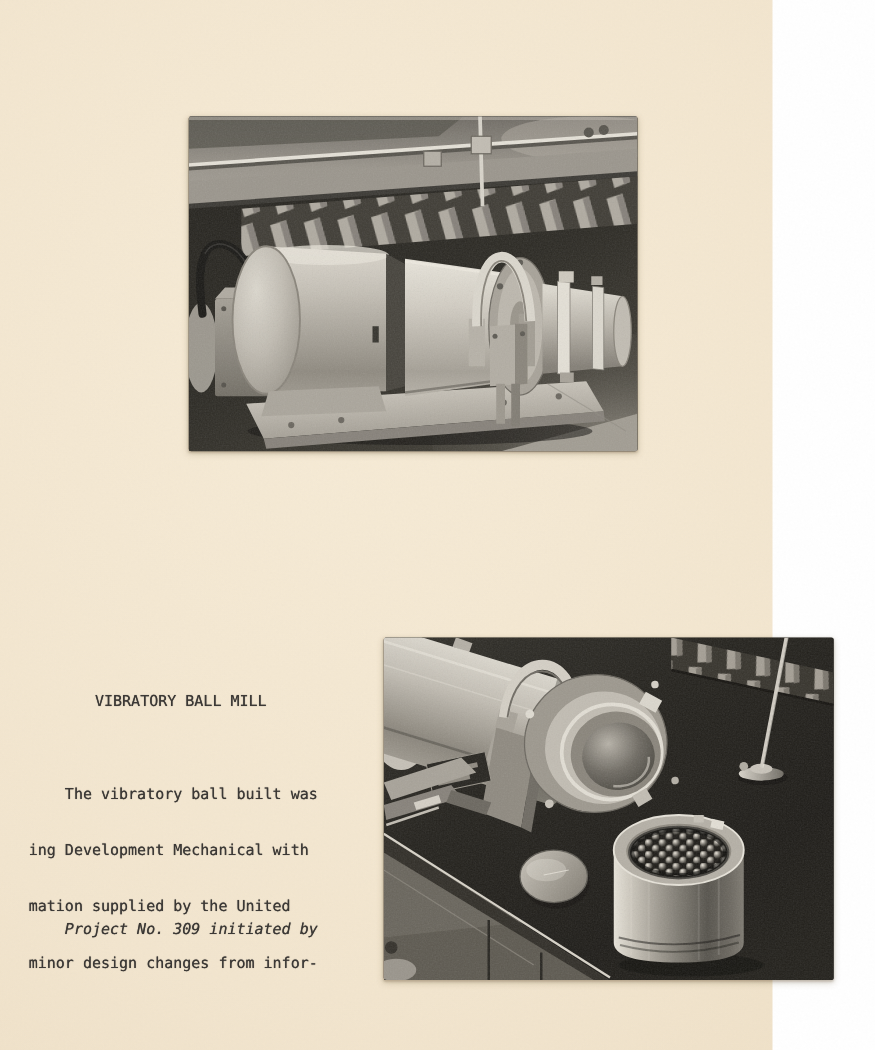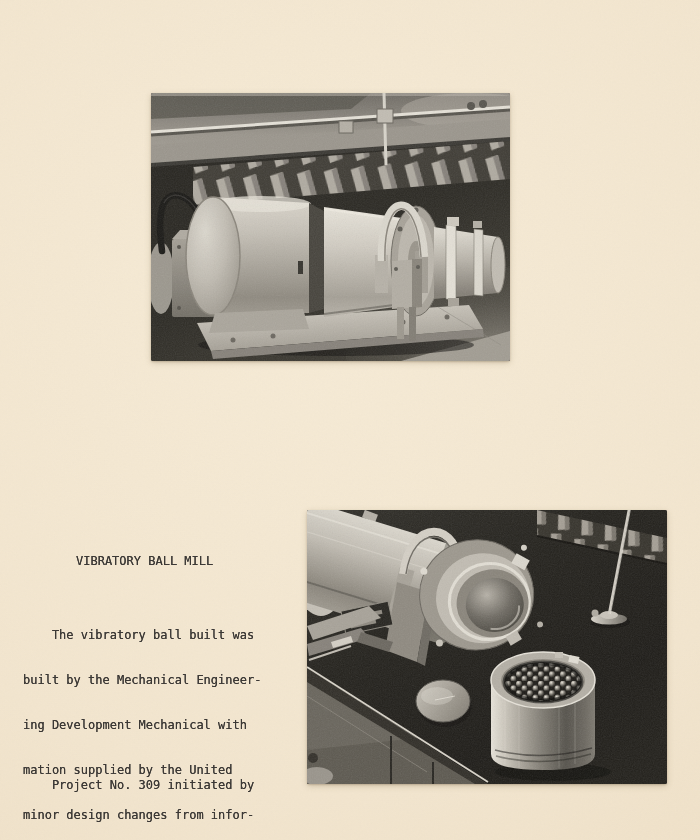--- a/index.html
+++ b/index.html
@@ -1,21 +1,21 @@
 <!DOCTYPE html>
 <html><head>
 <meta charset="utf-8">
 <style>
   html,body{margin:0;padding:0;}
   body{
     width:700px;height:840px;overflow:hidden;
     font-family:"DejaVu Sans Mono", monospace;
   }
   .page{
-    position:relative;width:700px;height:840px;
+    position:relative;width:618px;height:840px;
     background:
       radial-gradient(140% 115% at 45% 35%, #f6ebd6 0%, #f2e5ce 52%, #eddec4 85%, #e8d6b8 100%);
   }
   .photo{
     position:absolute;margin:0;padding:0;overflow:hidden;border-radius:2px;
     box-shadow:0 1px 2px rgba(100,80,50,.28), 0 2px 6px rgba(100,80,50,.22);
     background:#2a2924;
   }
   .photo svg{display:block;}
   .photo-top{left:151px;top:93px;width:359px;height:268px;}
@@ -25,21 +25,21 @@
     font-size:12px;font-weight:normal;line-height:14px;letter-spacing:0px;
     color:#3a3734;white-space:pre;
     text-shadow:0 0 0.6px rgba(58,55,52,.95);
   }
   .para{
     position:absolute;left:23px;margin:0;
     font-size:12px;line-height:15px;color:#3a3734;white-space:pre;
     text-shadow:0 0 0.6px rgba(58,55,52,.95);
   }
   .para-1{top:598px;}
-  .para-2{top:748px;}
+  .para-2{top:706px;font-style:italic;}
   .paper-grain{
     position:absolute;left:0;top:0;width:700px;height:840px;
     pointer-events:none;opacity:.5;
   }
 </style>
 </head>
 <body>
 
 <div class="page">
 
@@ -202,21 +202,20 @@
       <line x1="287" y1="214" x2="350" y2="252" stroke="#8f8b82" stroke-width="1" opacity=".55"></line>
 
       <rect width="359" height="268" filter="url(#p1grain)" opacity=".12"></rect>
     </svg>
   </figure>
 
   <h1 class="heading">VIBRATORY BALL MILL</h1>
 
   <div class="para para-1">
     <div>    The vibratory ball built was</div>
-    <div>built by the Mechanical Engineer-</div>
     <div>ing Development Mechanical with</div>
     <div>mation supplied by the United</div>
     <div>minor design changes from infor-</div>
     
   </div>
 
   <div class="para para-2">
     <div>    Project No. 309 initiated by</div>
   </div>
 

